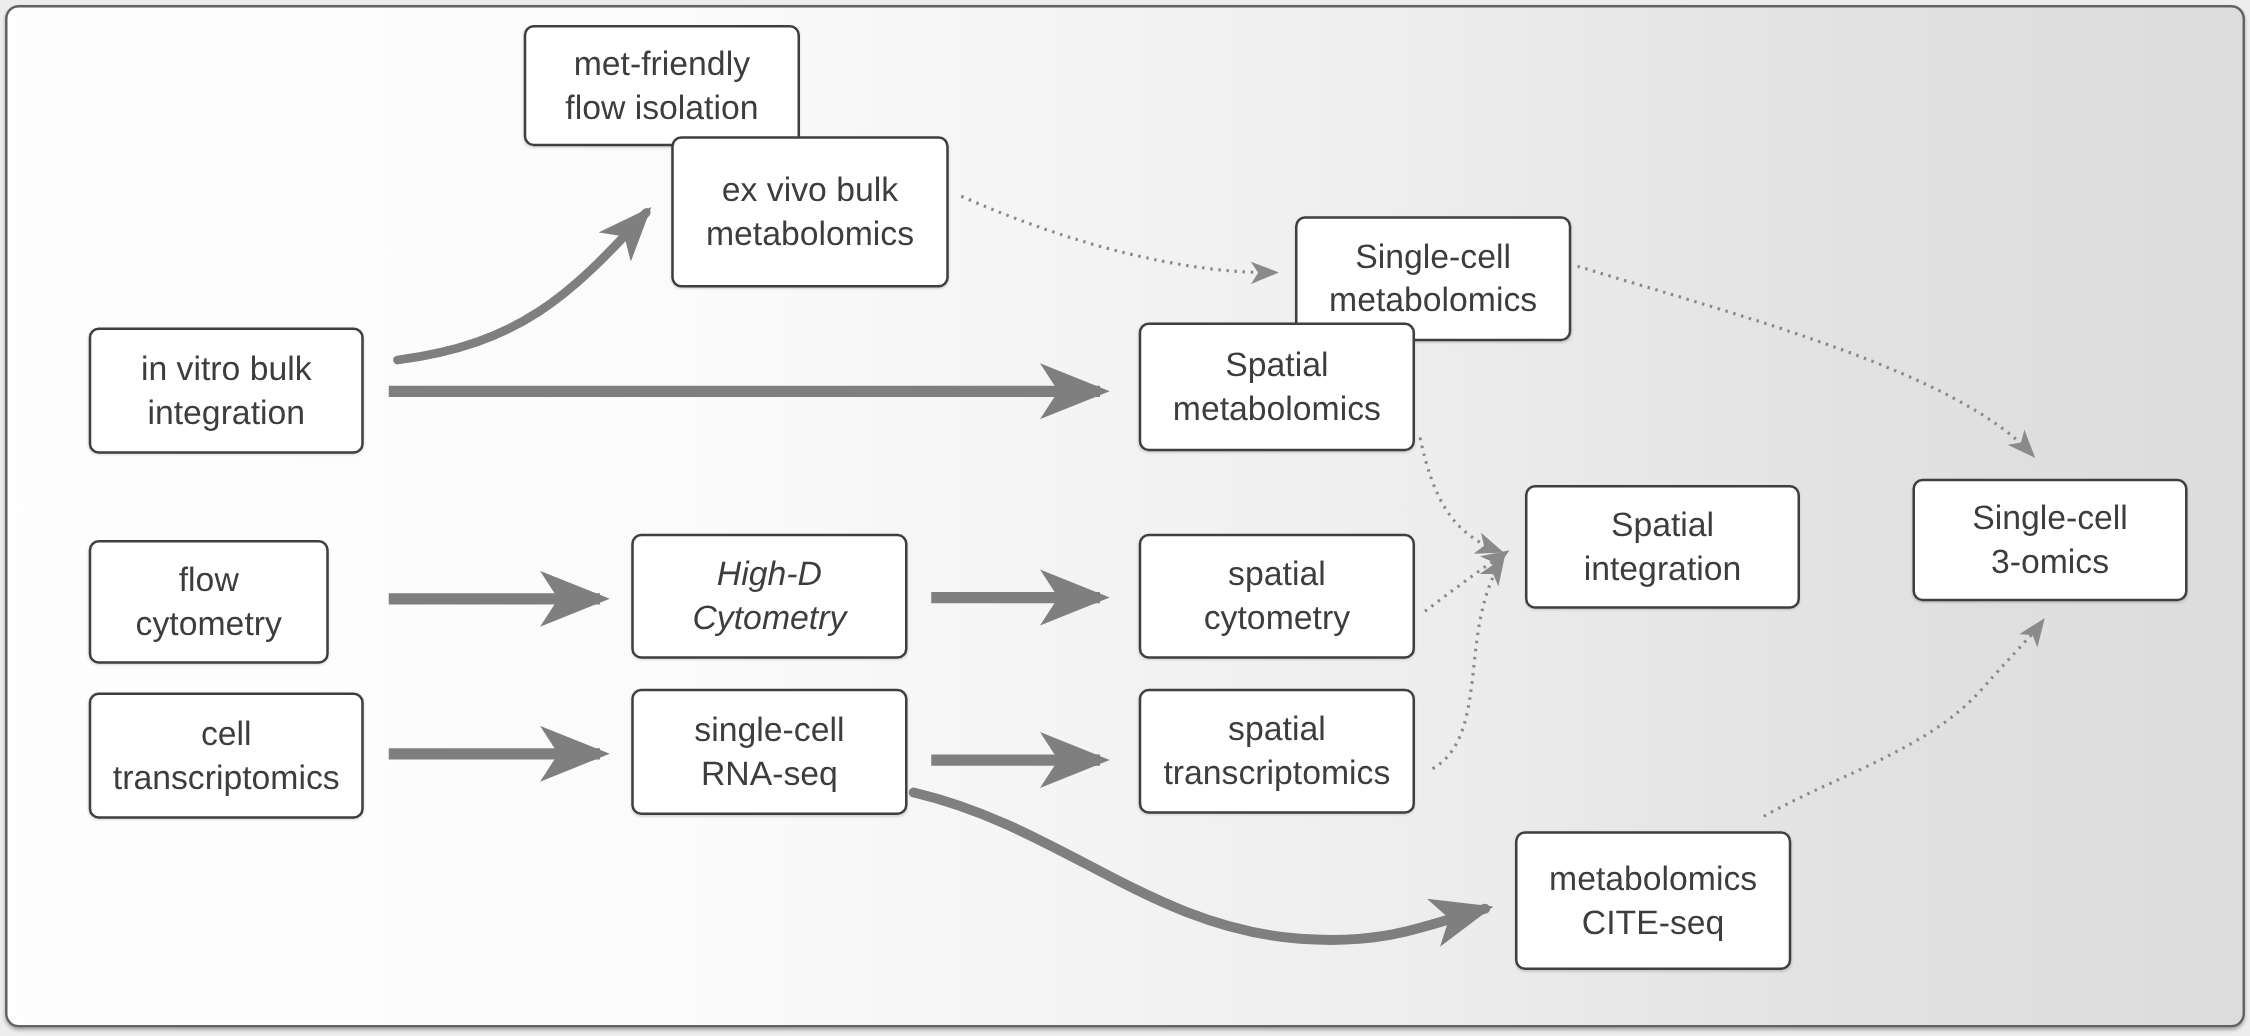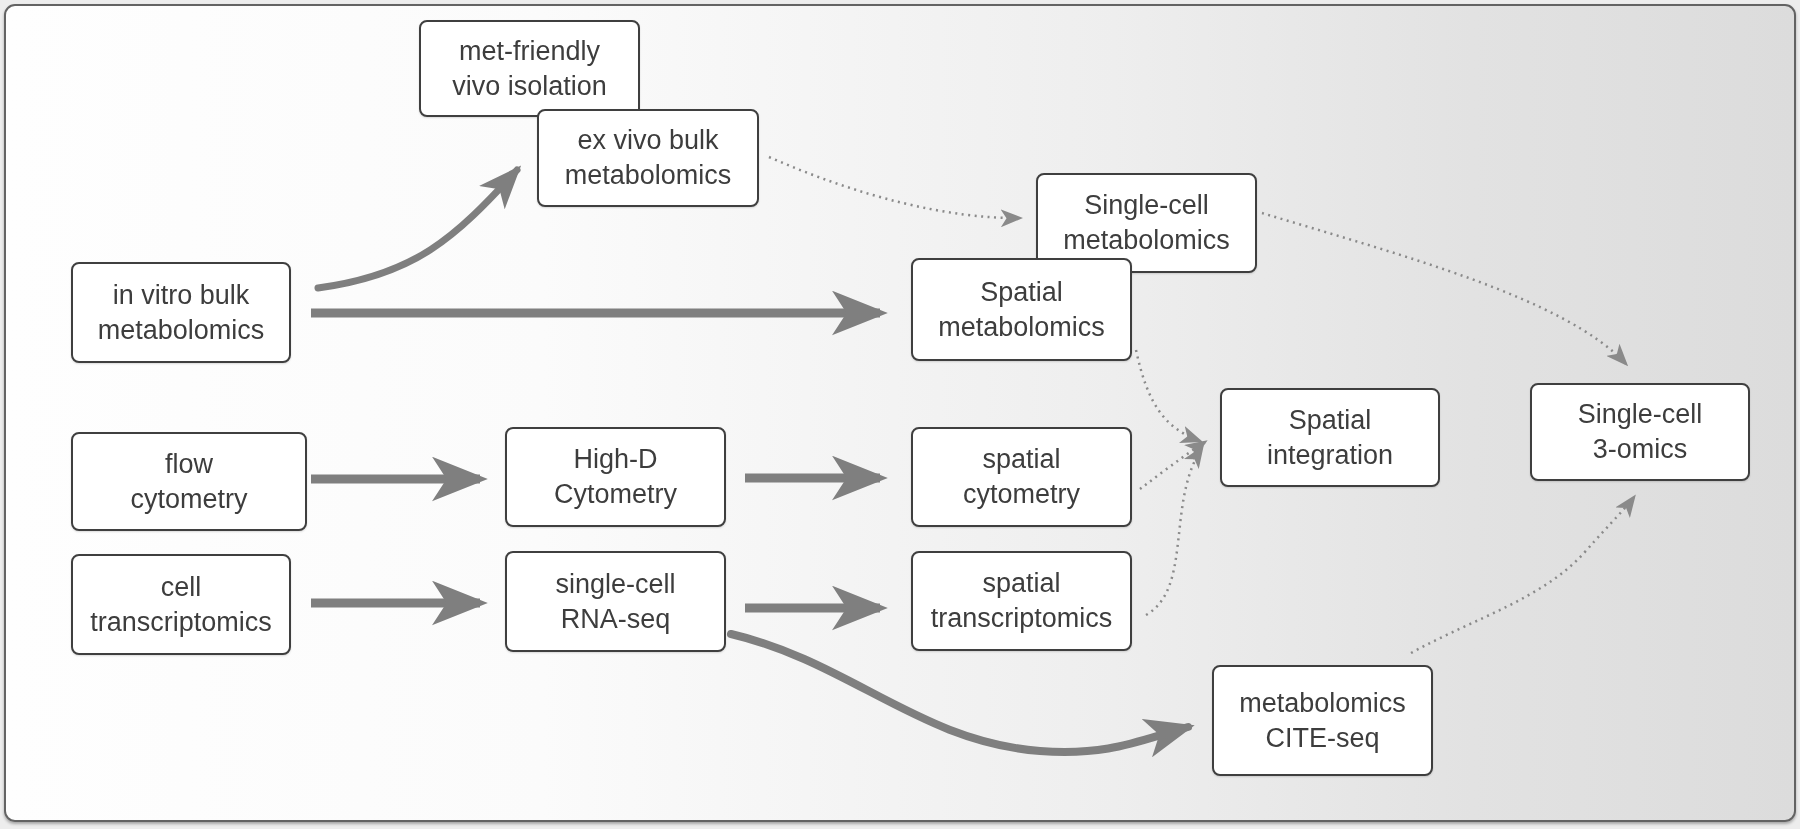--- a/index.html
+++ b/index.html
@@ -55,38 +55,38 @@
 
     <path d="M 769,157 C 860,197 950,219 1020,218" fill="none" stroke="#8a8a8a" stroke-width="2.5" stroke-dasharray="2 4.5" marker-end="url(#headDot)"></path>
     <path d="M 1262,213 C 1400,255 1565,298 1626,364" fill="none" stroke="#8a8a8a" stroke-width="2.5" stroke-dasharray="2 4.5" marker-end="url(#headDot)"></path>
     <path d="M 1136,350 C 1147,401 1163,428 1200,441" fill="none" stroke="#8a8a8a" stroke-width="2.5" stroke-dasharray="2 4.5" marker-end="url(#headDot)"></path>
     <path d="M 1140,489 C 1160,474 1182,457 1205,442" fill="none" stroke="#8a8a8a" stroke-width="2.5" stroke-dasharray="2 4.5" marker-end="url(#headDot)"></path>
     <path d="M 1146,615 C 1193,588 1166,502 1202,448" fill="none" stroke="#8a8a8a" stroke-width="2.5" stroke-dasharray="2 4.5" marker-end="url(#headDot)"></path>
     <path d="M 1411,653 C 1475,618 1542,599 1584,553 C 1615,518 1626,508 1634,497" fill="none" stroke="#8a8a8a" stroke-width="2.5" stroke-dasharray="2 4.5" marker-end="url(#headDot)"></path>
   </svg>
 
   <div class="node" style="left:419px;top:20px;width:221px;height:97px;">met-friendly
-vivo isolation</div>
+flow isolation</div>
 
-  <div class="node" style="left:537px;top:109px;width:222px;height:98px;">ex vivo bulk
+  <div class="node" style="left:537px;top:109px;width:222px;height:121px;">ex vivo bulk
 metabolomics</div>
 
   <div class="node" style="left:71px;top:262px;width:220px;height:101px;">in vitro bulk
-metabolomics</div>
+integration</div>
 
   <div class="node" style="left:1036px;top:173px;width:221px;height:100px;">Single-cell
 metabolomics</div>
 
   <div class="node" style="left:911px;top:258px;width:221px;height:103px;">Spatial
 metabolomics</div>
 
-  <div class="node" style="left:71px;top:432px;width:236px;height:99px;">flow
+  <div class="node" style="left:71px;top:432px;width:192px;height:99px;">flow
 cytometry</div>
 
-  <div class="node" style="left:505px;top:427px;width:221px;height:100px;">High-D
+  <div class="node" style="left:505px;top:427px;width:221px;height:100px;font-style:italic;">High-D
 Cytometry</div>
 
   <div class="node" style="left:911px;top:427px;width:221px;height:100px;">spatial
 cytometry</div>
 
   <div class="node" style="left:71px;top:554px;width:220px;height:101px;">cell
 transcriptomics</div>
 
   <div class="node" style="left:505px;top:551px;width:221px;height:101px;">single-cell
 RNA-seq</div>

